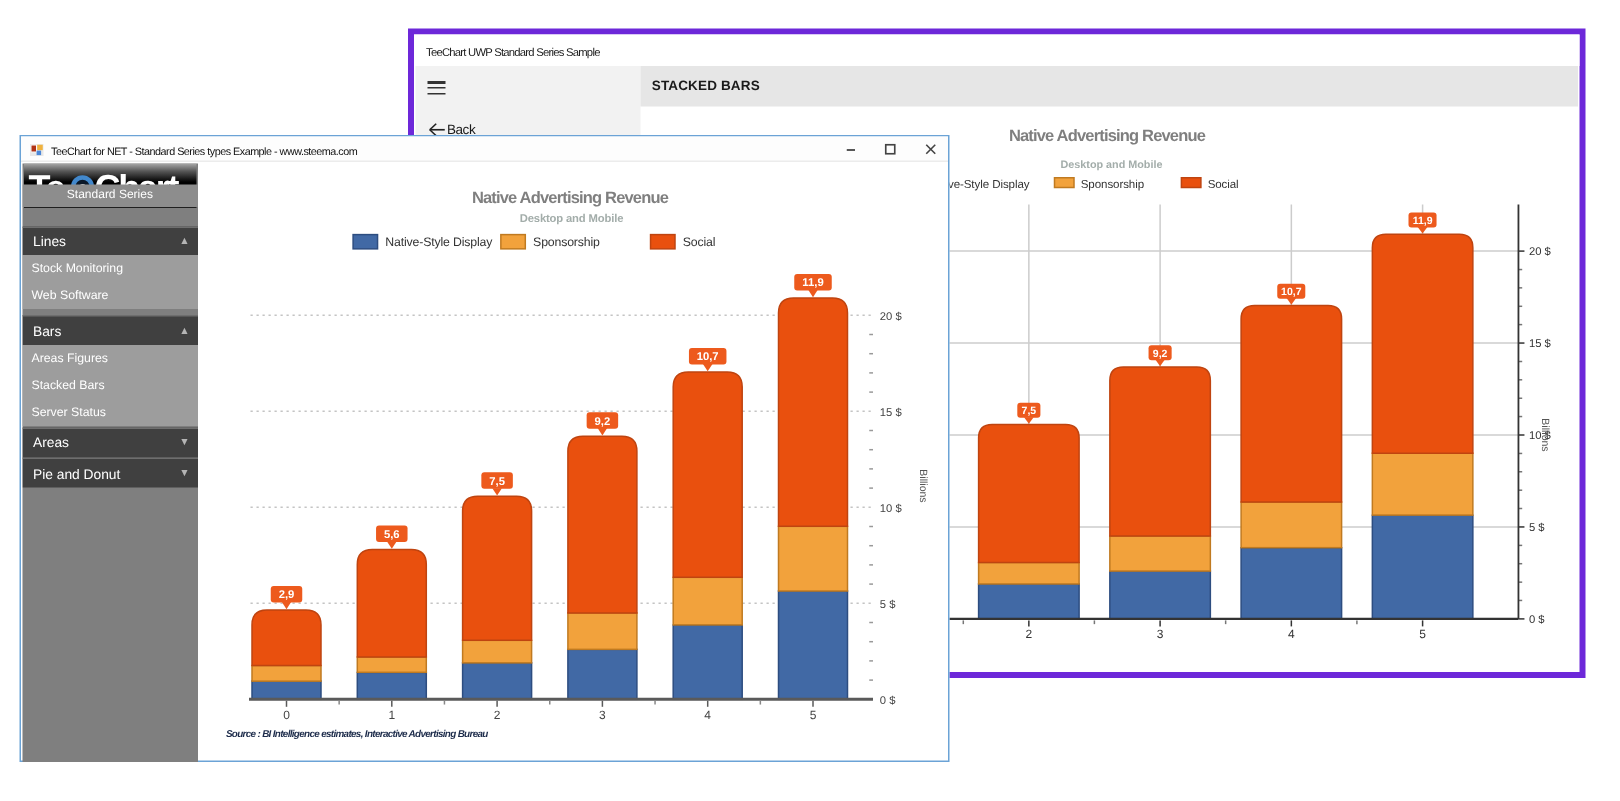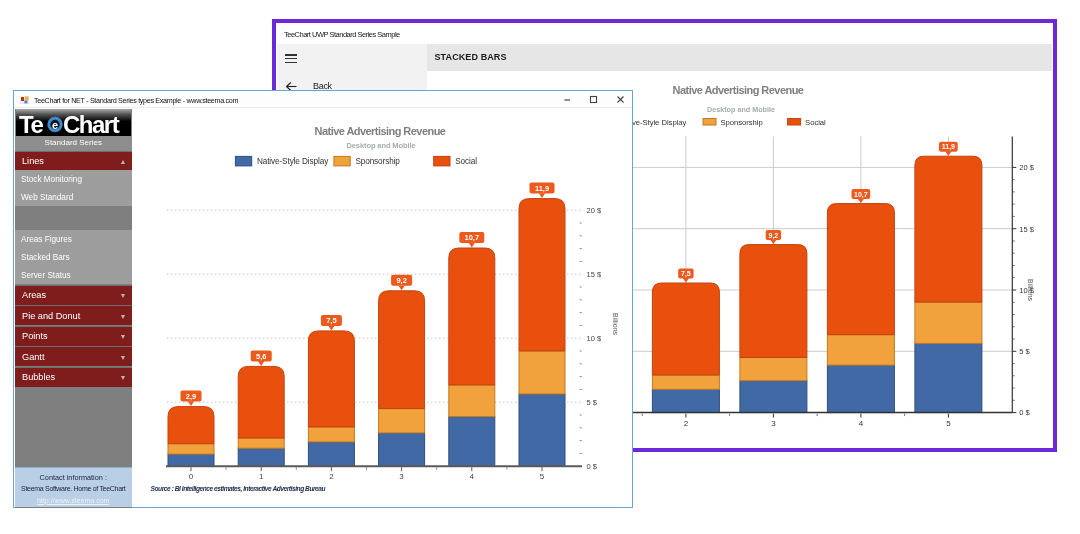--- a/index.html
+++ b/index.html
@@ -8,29 +8,29 @@
 #fg  { left:13px;  top:90px; width:620px; height:418px; z-index:10; border:1px solid #6ba3d6; }
 
 #uwp .tbar { position:absolute; left:0; top:0; width:100%; height:21px; background:#fff; }
 #uwp .ttext { position:absolute; left:8px; top:6.5px; font-size:7.5px; letter-spacing:-0.5px; color:#1a1a1a; }
 #uwp .pane { position:absolute; left:1px; top:21px; width:150px; bottom:1px; background:#f2f2f2; }
 #uwp .head { position:absolute; left:151px; top:21px; right:1px; height:27px; background:#e6e6e6; }
 #uwp .head span { position:absolute; left:7.5px; top:8px; font-size:9px; font-weight:bold; color:#1a1a1a; letter-spacing:0.1px; }
 .hamb { position:absolute; left:9px; top:10px; width:12px; height:9px; }
 .hamb div { height:1.5px; background:#333; margin-bottom:2.3px; }
 #uwp .back { position:absolute; left:9px; top:57.5px; font-size:9px; letter-spacing:-0.3px; color:#1a1a1a; }
-#uwp .back .bt { margin-left:28px; }
+#uwp .back .bt { margin-left:13px; }
 
 #fg .tbar { position:absolute; left:0; top:0; width:100%; height:17px; background:#fdfdfd; border-bottom:1px solid #ececec; }
 #fg .ttext { position:absolute; left:20px; top:4.5px; font-size:7.2px; letter-spacing:-0.33px; color:#111; }
 #fg .wbtn { position:absolute; }
 #fg .icon { position:absolute; left:5.5px; top:5px; width:9px; height:8px; }
 .side { position:absolute; left:1px; top:17.5px; width:116.5px; height:399.5px; background:#7f7f7f; overflow:hidden; }
-.ss { position:absolute; left:0; top:14px; width:100%; height:15px; background:#8d8d8d; color:#fff; font-size:8px; text-align:center; line-height:13px;margin-top:13px; }
-.cat { position:absolute; left:0; width:100%; background:#7f1d1d; color:#fff; font-size:9.2px; border-top:1px solid #6e6e6e; }
+.ss { position:absolute; left:0; top:14px; width:100%; height:15px; background:#8d8d8d; color:#fff; font-size:8px; text-align:center; line-height:13px; }
+.cat { position:absolute; left:0; width:100%; background:#404040; color:#fff; font-size:9.2px; border-top:1px solid #6e6e6e; }
 .cat > span:first-child { position:absolute; left:7px; top:50%; transform:translateY(-50%); }
 .cat .tri { position:absolute; right:5px; top:50%; transform:translateY(-50%); font-size:7px; color:#b5b5b5; }
 .sub { position:absolute; left:0; width:100%; background:#9d9d9d; color:#fff; font-size:8.2px;text-align:right; }
 .sub span { position:absolute; left:6px; top:50%; transform:translateY(-50%); }
 .contact { position:absolute; left:1px; bottom:0; width:116.5px; height:40px; background:#b9cfe6; border-top:1px solid #8fb0cf; text-align:center; color:#1a2040; }
 .contact div { position:absolute; left:0; width:100%; white-space:nowrap; }
 .contact .c1 { font-size:7.3px; top:4.5px; }
 .contact .c2 { font-size:7px; top:17px; letter-spacing:-0.3px; }
 .contact .c3 { font-size:7px; top:28.5px; color:#eef3fa; text-decoration:underline; }
 svg { position:absolute; overflow:visible; }
@@ -198,56 +198,43 @@
     </svg>
     <div class="ss">Standard Series</div>
 <div class="cat" style="top:42.5px;height:19px">
         <span>Lines</span>
         <span class="tri">▲</span>
       </div>
 <div class="sub" style="top:61.5px;height:18px">
         <span>Stock Monitoring</span>
       </div>
 <div class="sub" style="top:79.5px;height:18px">
-        <span>Web Standard</span>
+        <span>Web Software</span>
+      </div>
+<div class="cat" style="top:101.5px;height:20px">
+        <span>Bars</span>
+        <span class="tri">▲</span>
       </div>
 <div class="sub" style="top:121.5px;height:18px">
         <span>Areas Figures</span>
       </div>
 <div class="sub" style="top:139.5px;height:18px">
         <span>Stacked Bars</span>
       </div>
 <div class="sub" style="top:157.5px;height:18px">
         <span>Server Status</span>
       </div>
 <div class="cat" style="top:176px;height:20px">
         <span>Areas</span>
         <span class="tri">▼</span>
       </div>
 <div class="cat" style="top:196.5px;height:20px">
         <span>Pie and Donut</span>
         <span class="tri">▼</span>
       </div>
-<div class="cat" style="top:217px;height:20px">
-        <span>Points</span>
-        <span class="tri">▼</span>
-      </div>
-<div class="cat" style="top:237.5px;height:20px">
-        <span>Gantt</span>
-        <span class="tri">▼</span>
-      </div>
-<div class="cat" style="top:258px;height:20px">
-        <span>Bubbles</span>
-        <span class="tri">▼</span>
-      </div>
-  </div>
-  <div class="contact">
-    <div class="c1">Contact information :</div>
-    <div class="c2">Steema Software. Home of TeeChart</div>
-    <div class="c3">http://www.steema.com</div>
   </div>
   <svg width="620" height="418" viewBox="0 0 620 418" style="left:0;top:0">
 <text x="366" y="44" font-size="11" font-weight="bold" fill="#7f7f7f" text-anchor="middle" letter-spacing="-0.55">Native Advertising Revenue</text>
 <text x="367" y="57" font-size="7.5" font-weight="bold" fill="#a3adaa" text-anchor="middle" letter-spacing="-0.1">Desktop and Mobile</text>
 <rect x="221.4" y="65.4" width="16.3" height="9.5" fill="#4169a5" stroke="#2d4d80" stroke-width="1"></rect>
 <text x="242.9" y="73.30000000000001" font-size="8.2" fill="#333" letter-spacing="-0.1">Native-Style Display</text>
 <rect x="319.9" y="65.4" width="16.3" height="9.5" fill="#f2a23c" stroke="#c07a20" stroke-width="1"></rect>
 <text x="341.4" y="73.30000000000001" font-size="8.2" fill="#333" letter-spacing="-0.1">Sponsorship</text>
 <rect x="419.7" y="65.4" width="16.3" height="9.5" fill="#e9500e" stroke="#bf4410" stroke-width="1"></rect>
 <text x="441.2" y="73.30000000000001" font-size="8.2" fill="#333" letter-spacing="-0.1">Social</text>

